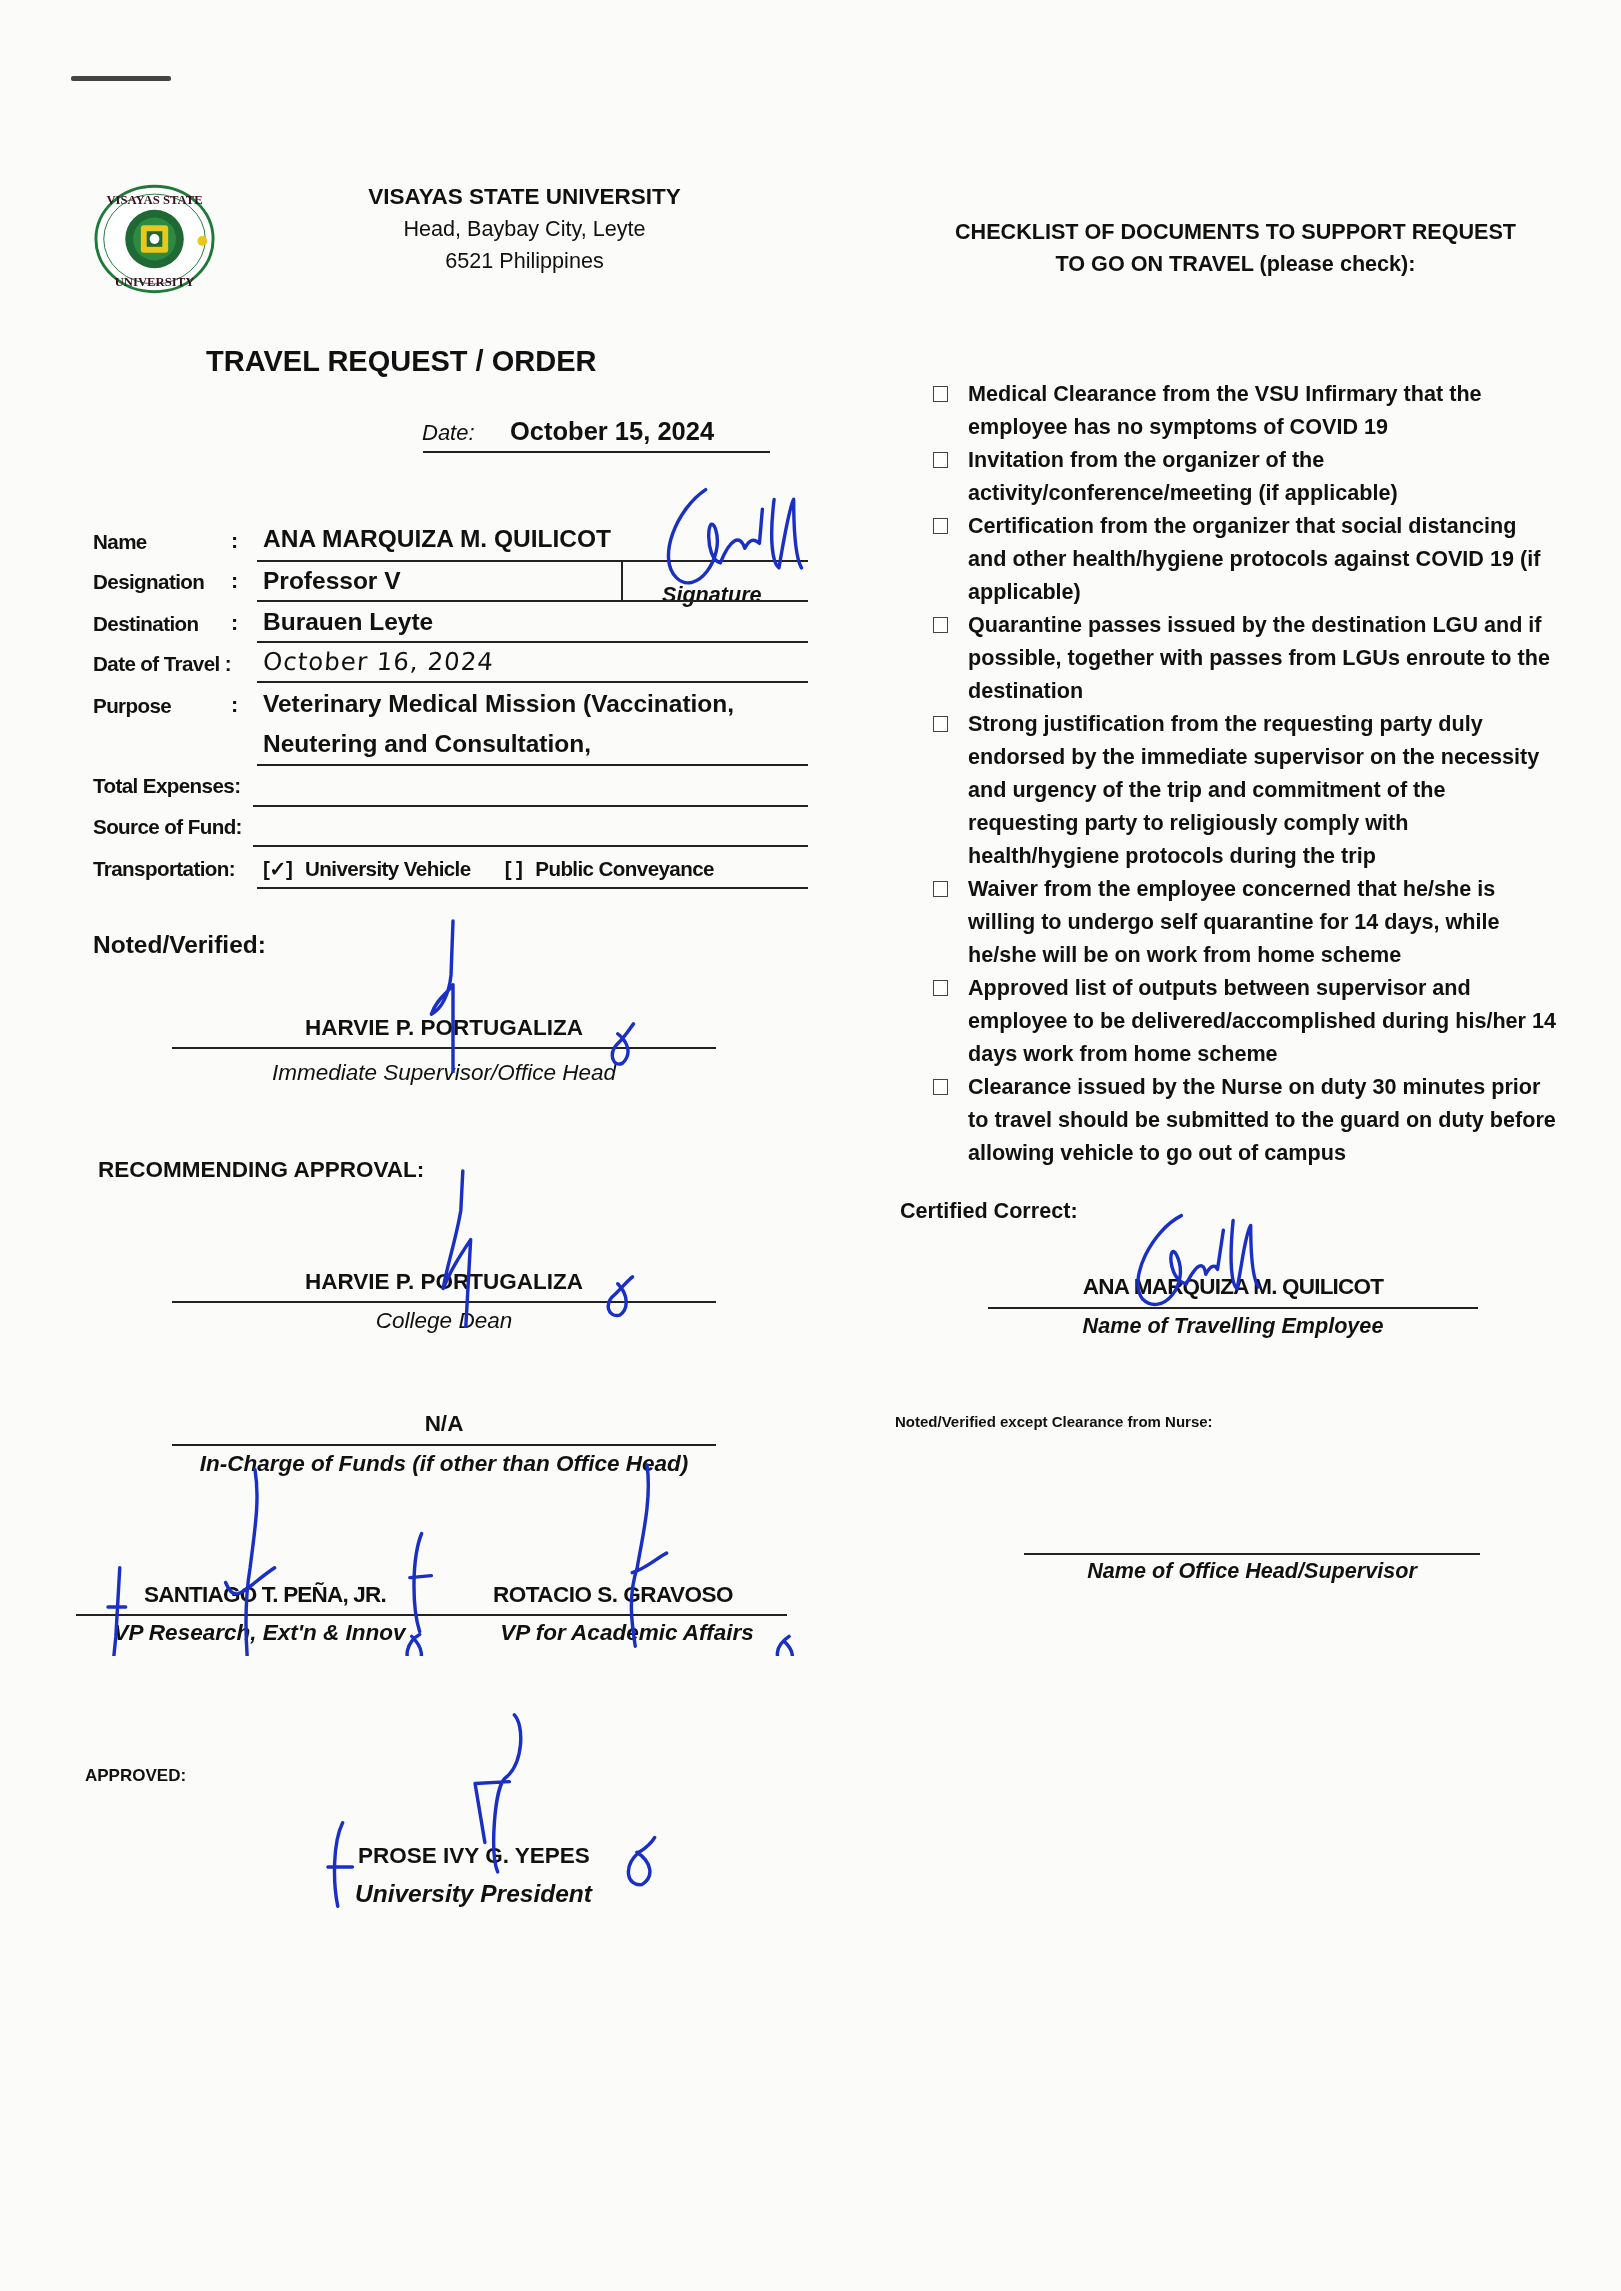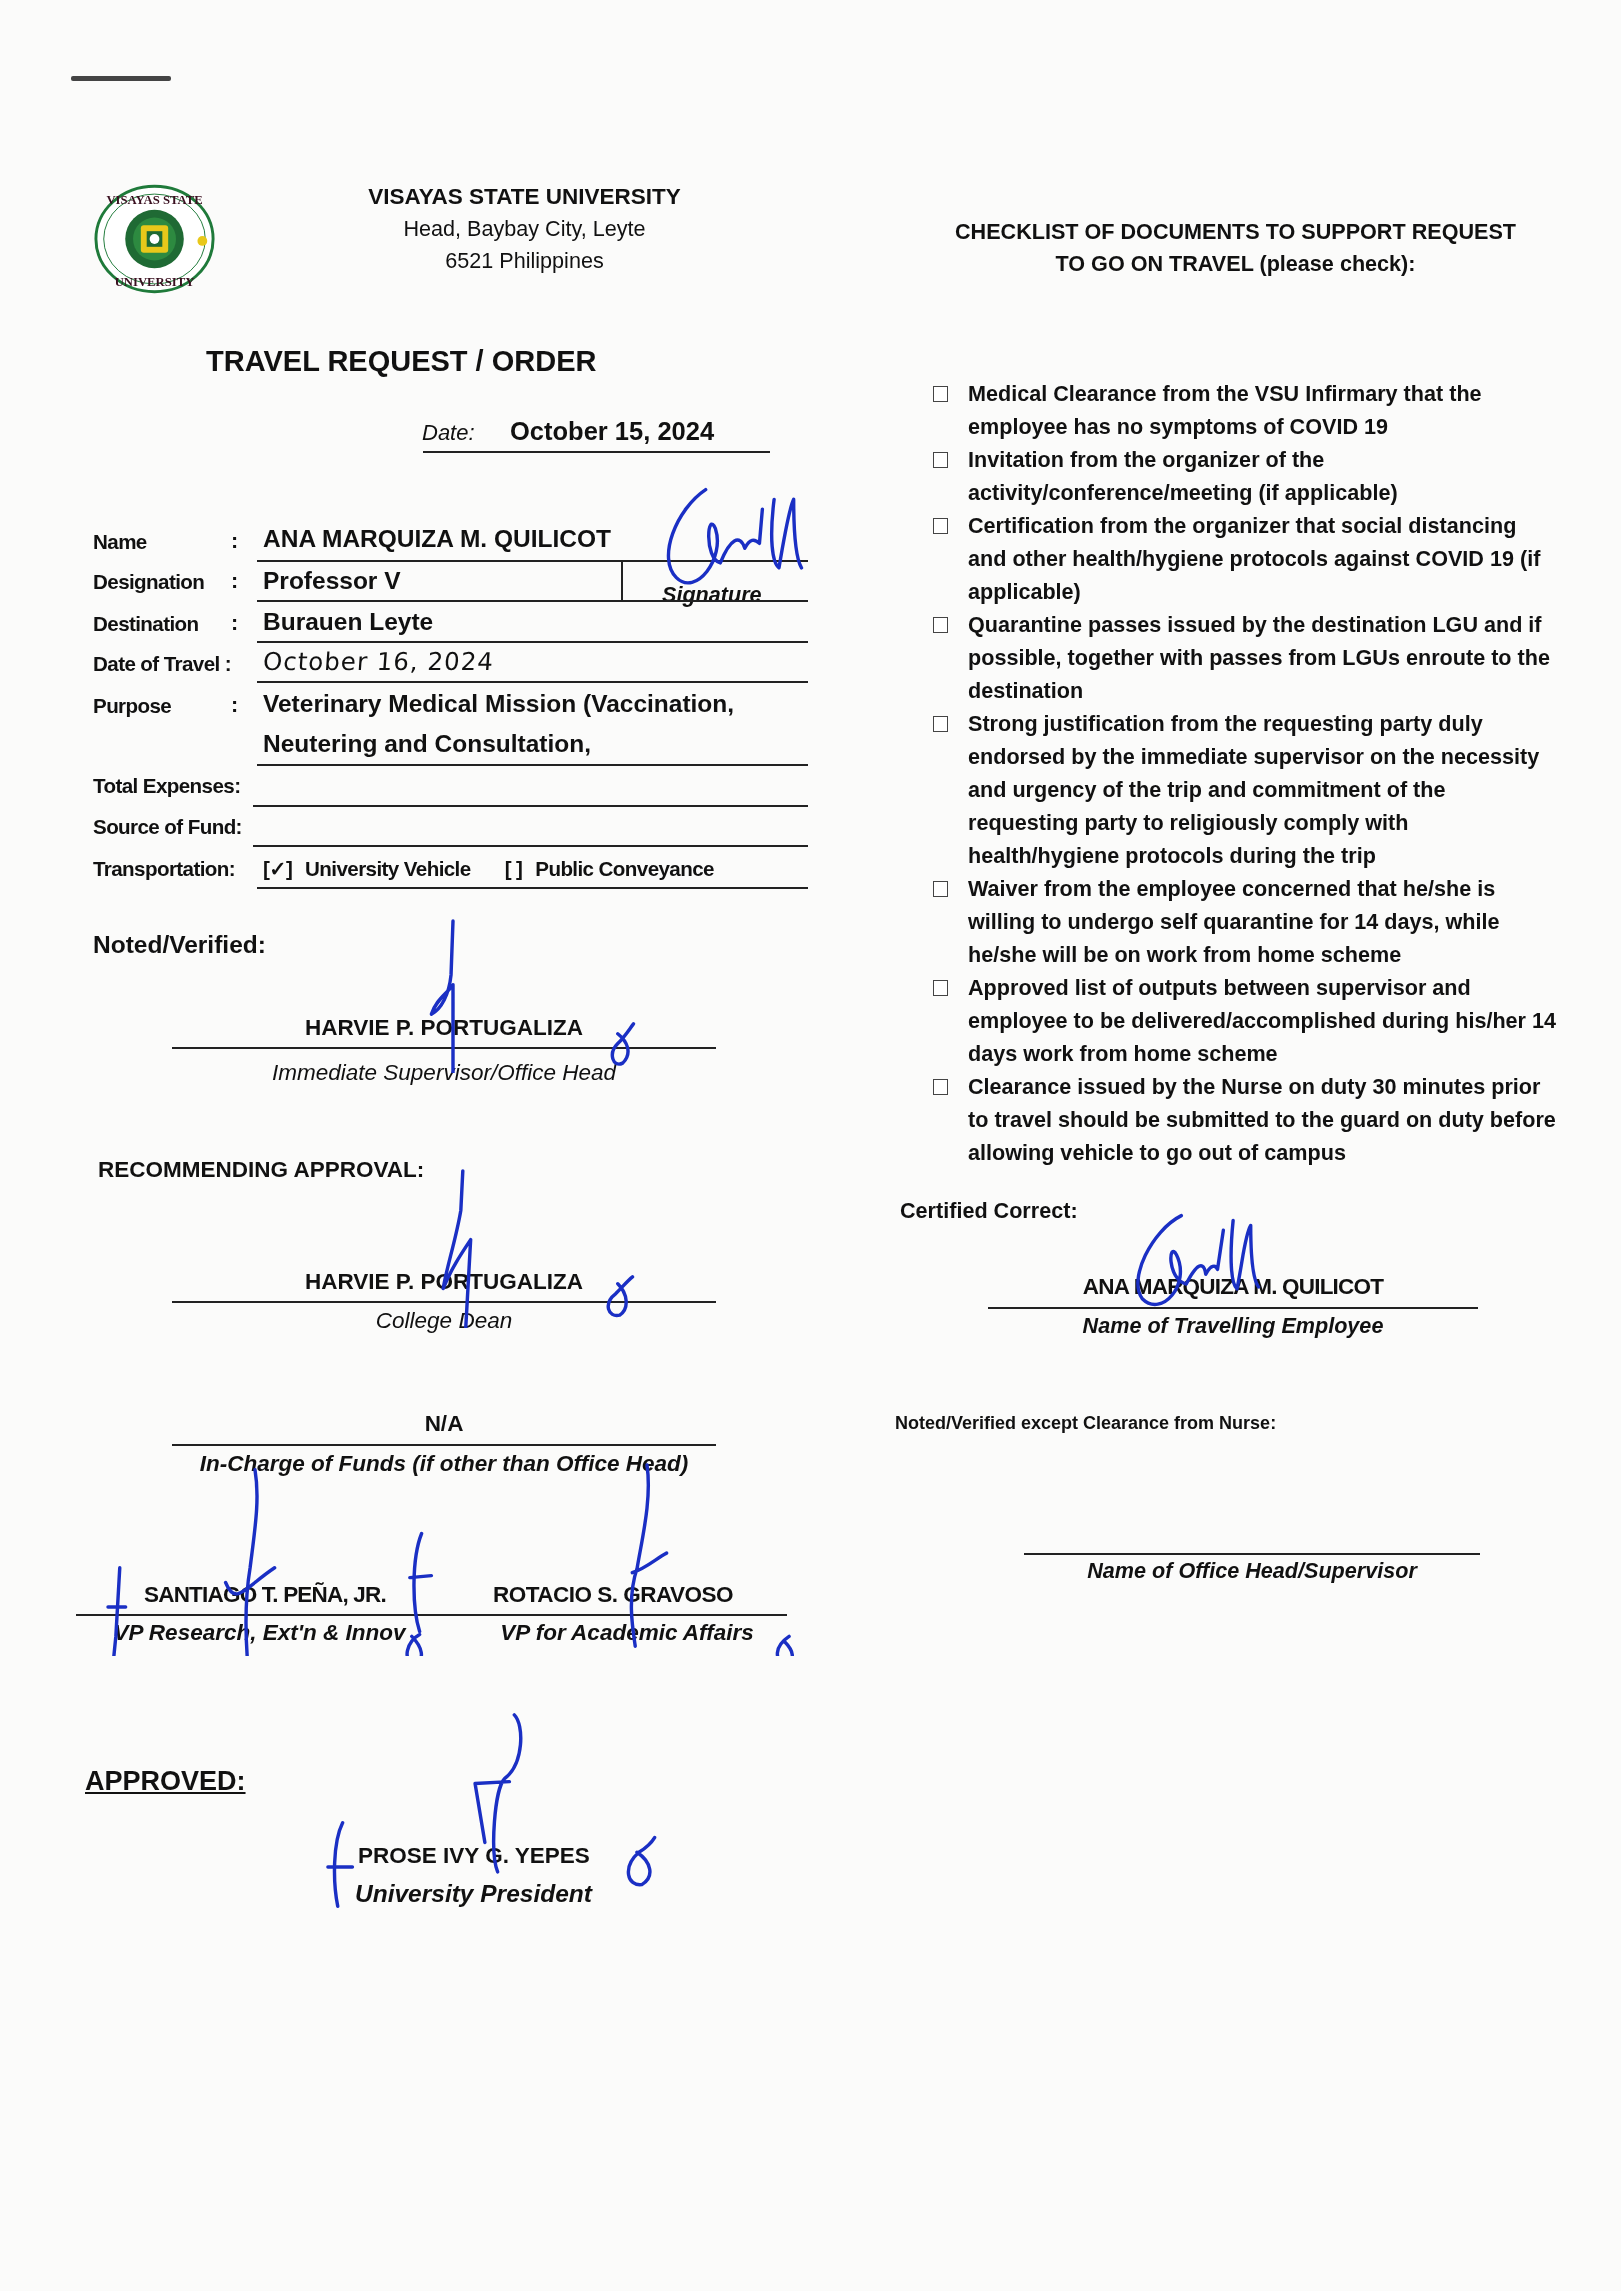--- a/index.html
+++ b/index.html
@@ -139,21 +139,21 @@
 
 <div class="sig-name" style="left:118px; top:1582px; width:294px; letter-spacing:-0.8px;">SANTIAGO T. PEÑA, JR.</div>
 <div class="sig-name" style="left:461px; top:1582px; width:304px; letter-spacing:-0.5px;">ROTACIO S. GRAVOSO</div>
 <div class="line" style="left:76px; top:1614px; width:711px;"></div>
 <div class="sig-role b" style="left:98px; top:1620px; width:323px;">VP Research, Ext'n &amp; Innov</div>
 <div class="sig-role b" style="left:475px; top:1620px; width:304px;">VP for Academic Affairs</div>
 <svg class="sig" style="left:98px; top:1460px; width:706px; height:196px;" viewBox="0 0 720 200">
   <path d="M22 110 L18 180 L16 200 M10 150 L28 150 M160 10 C165 40 160 70 155 110 C150 140 150 170 152 200 M130 125 C140 150 150 130 180 110 M330 75 C320 100 320 150 328 175 M318 120 L340 118 M560 5 C565 40 555 80 550 110 C540 140 545 170 548 190 M545 115 C560 110 570 100 580 95 M320 180 C330 190 335 205 322 206 C310 205 315 185 328 178 M700 185 C710 195 712 205 700 206 C690 205 690 190 705 180"></path>
 </svg>
 
-<div class="section-label" style="left:85px; top:1766px; font-size:27px;text-decoration:underline;">APPROVED:</div>
+<div class="section-label" style="left:85px; top:1766px; font-size:17px;">APPROVED:</div>
 <div class="sig-name" style="left:358px; top:1843px; width:294px; text-align:left;">PROSE IVY G. YEPES</div>
 <div class="sig-role b" style="left:355px; top:1880px; width:294px; text-align:left; font-size:24.5px;">University President</div>
 <svg class="sig" style="left:323px; top:1705px; width:363px; height:216px;" viewBox="0 0 370 220">
   <path d="M195 10 C205 20 205 60 185 75 C175 85 170 150 178 170 M155 80 L190 78 M155 80 L165 140 M20 120 C10 140 10 180 15 205 M5 165 L30 165 M320 150 C335 160 338 175 325 183 C310 185 305 165 322 150 C330 145 335 140 338 135"></path>
 </svg>
 
 <div class="abs checklist-title b c">
   <div>CHECKLIST OF DOCUMENTS TO SUPPORT REQUEST</div>
   <div>TO GO ON TRAVEL (please check):</div>
 </div>
@@ -169,17 +169,17 @@
 </ul>
 
 <div class="section-label" style="left:900px; top:1198px; font-size:21.6px;">Certified Correct:</div>
 <div class="sig-name" style="left:988px; top:1274px; width:490px; letter-spacing:-0.8px;">ANA MARQUIZA M. QUILICOT</div>
 <div class="line" style="left:988px; top:1307px; width:490px;"></div>
 <div class="sig-role b" style="left:988px; top:1313px; width:490px; font-size:21.6px;">Name of Travelling Employee</div>
 <svg class="sig" style="left:1108px; top:1201px; width:176px; height:127px;" viewBox="0 0 180 130">
   <path d="M75 15 C45 30 20 80 35 100 C55 120 85 85 70 55 C62 40 60 80 80 85 C90 65 98 60 100 75 C105 65 110 65 112 70 L118 30 M128 20 C124 60 126 85 132 90 C138 60 140 35 146 25 C146 55 148 80 154 88"></path>
 </svg>
 
-<div class="section-label" style="left:895px; top:1413px; font-size:18px;text-align:right;">Noted/Verified except Clearance from Nurse:</div>
+<div class="section-label" style="left:895px; top:1413px; font-size:15px;text-align:right;">Noted/Verified except Clearance from Nurse:</div>
 <div class="sig-name" style="left:1024px; top:1514px; width:456px;"></div>
 <div class="line" style="left:1024px; top:1553px; width:456px;"></div>
 <div class="sig-role b" style="left:1024px; top:1558px; width:456px; font-size:21.6px;">Name of Office Head/Supervisor</div>
 
 
 </body></html>

